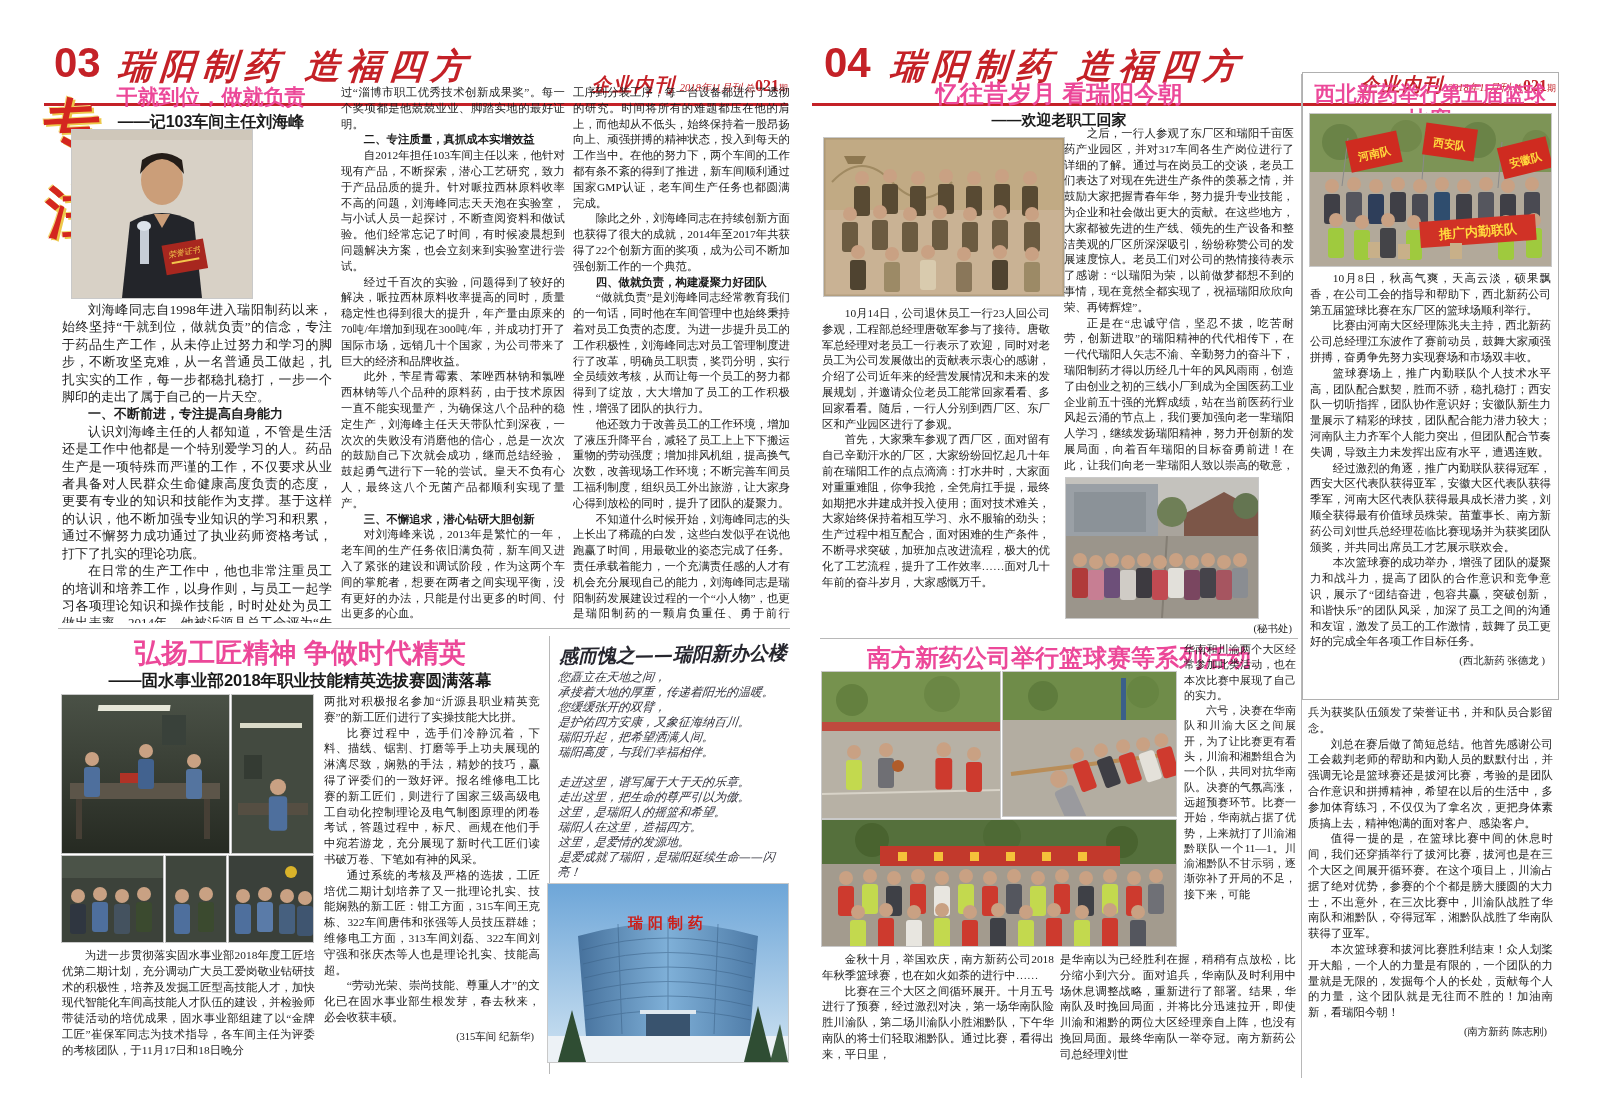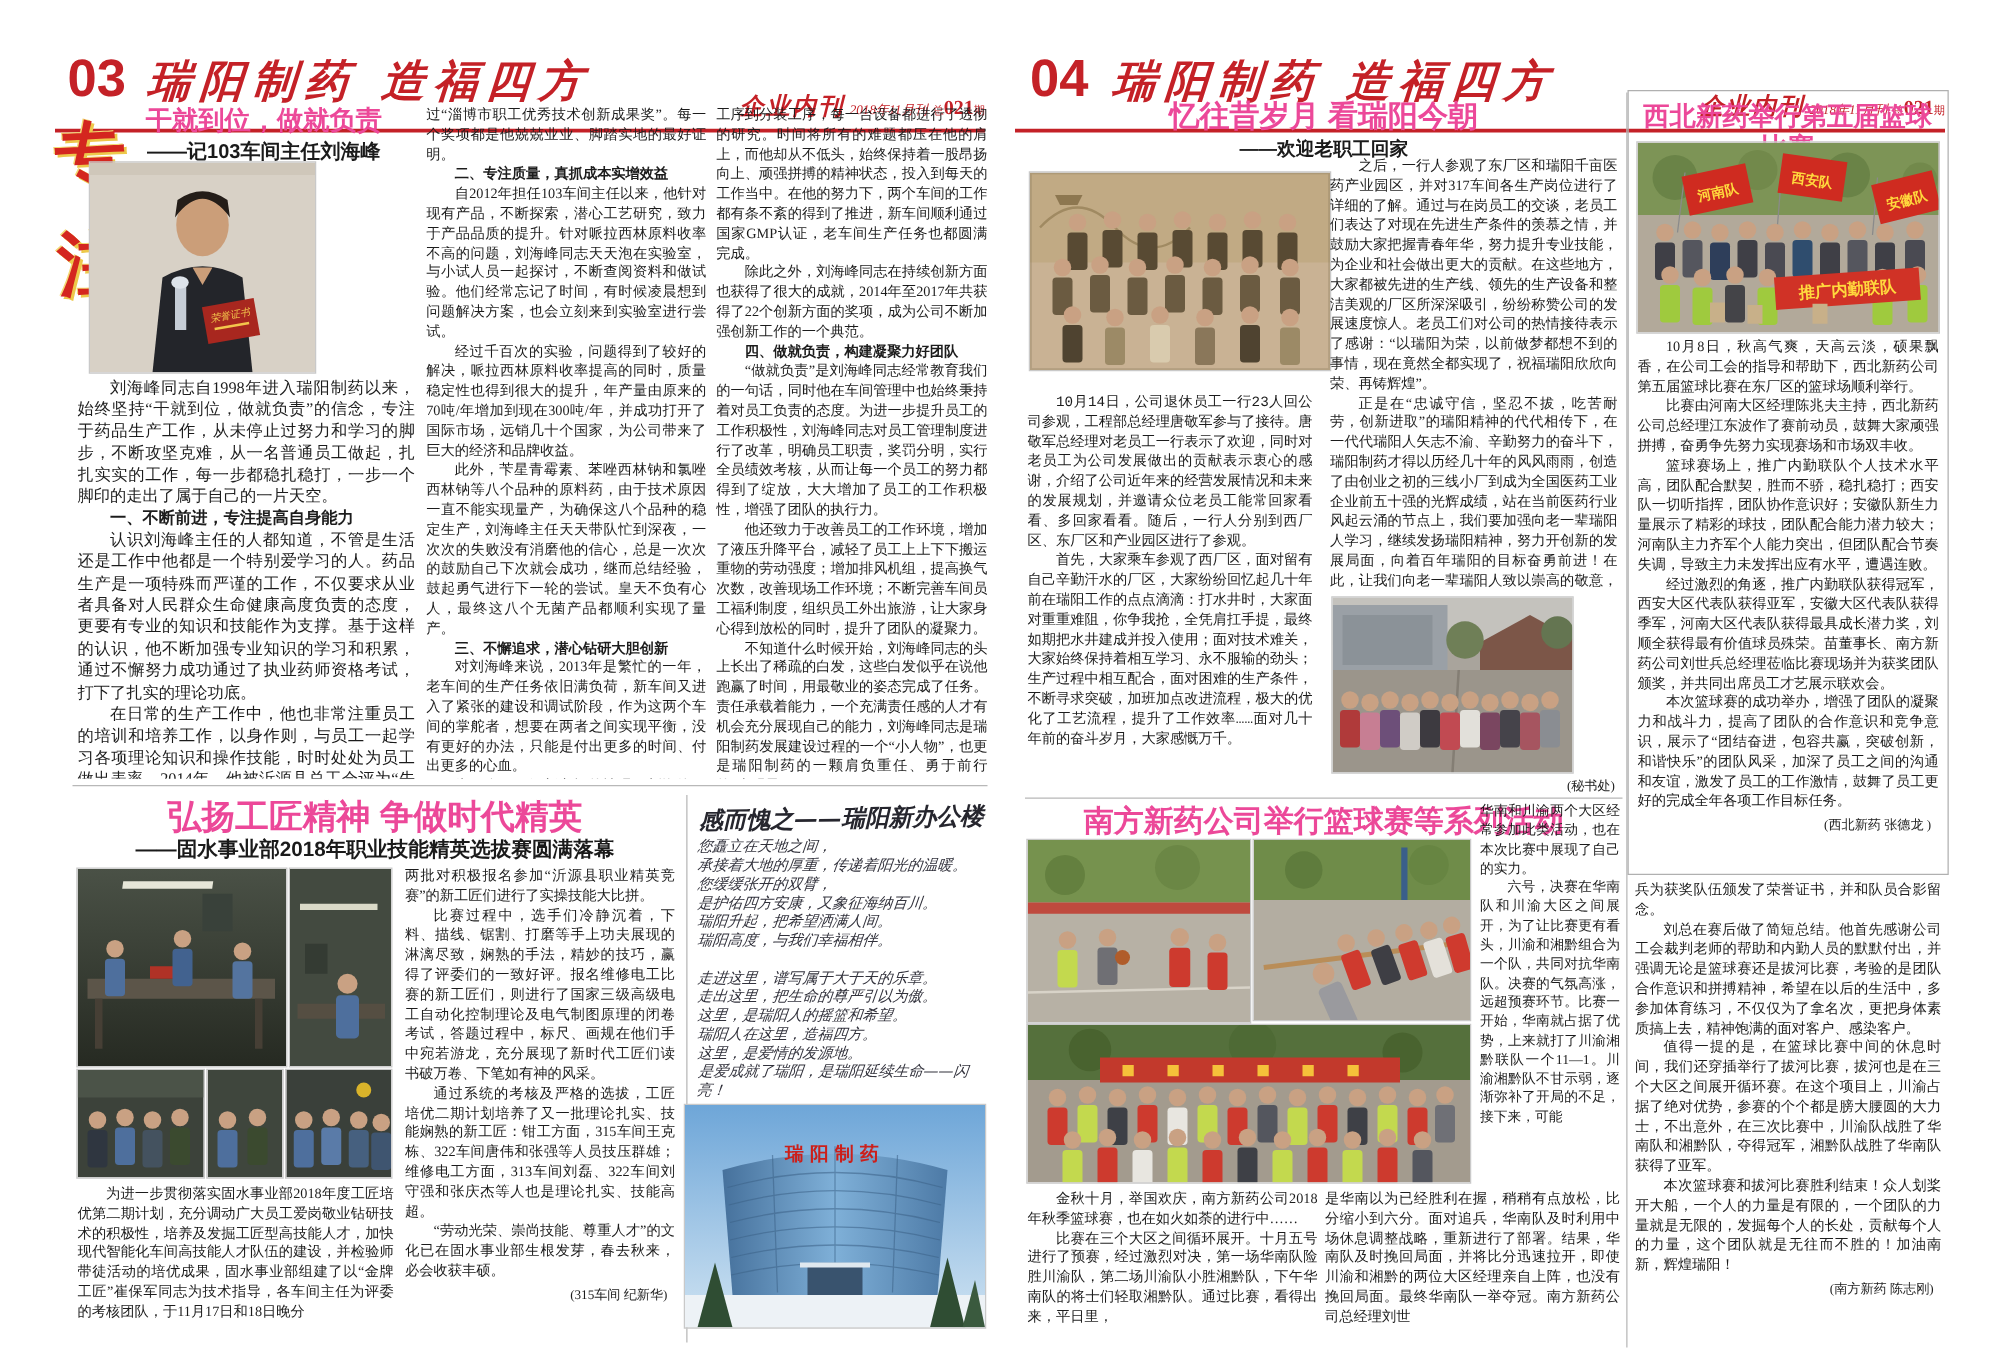--- a/index.html
+++ b/index.html
@@ -282,21 +282,21 @@
             <use href="#pfig" x="68" y="122" fill="#9c8a66"></use>
             <use href="#pfig" x="104" y="120" fill="#d9cbae"></use>
           <use href="#pfig" x="140" y="122" fill="#8a775a"></use>
             <use href="#pfig" x="176" y="120"></use>
             <use href="#pfig" x="208" y="122" fill="#9c8a66"></use>
         </g>
         <rect width="240" height="158" fill="none" stroke="#8a7a5c" stroke-width="3" opacity="0.35"></rect>
       </svg>
     </div>
 
-    <div class="abs col" style="left:22px;top:316px;width:228px;height:314px;font-family:Liberation Mono, monospace;">
+    <div class="abs col" style="left:22px;top:306px;width:228px;height:314px;">
         <div class="para">10月14日，公司退休员工一行23人回公司参观，工程部总经理唐敬军参与了接待。唐敬军总经理对老员工一行表示了欢迎，同时对老员工为公司发展做出的贡献表示衷心的感谢，介绍了公司近年来的经营发展情况和未来的发展规划，并邀请众位老员工能常回家看看、多回家看看。随后，一行人分别到西厂区、东厂区和产业园区进行了参观。</div>
         <div class="para">首先，大家乘车参观了西厂区，面对留有自己辛勤汗水的厂区，大家纷纷回忆起几十年前在瑞阳工作的点点滴滴：打水井时，大家面对重重难阻，你争我抢，全凭肩扛手提，最终如期把水井建成并投入使用；面对技术难关，大家始终保持着相互学习、永不服输的劲头；生产过程中相互配合，面对困难的生产条件，不断寻求突破，加班加点改进流程，极大的优化了工艺流程，提升了工作效率……面对几十年前的奋斗岁月，大家感慨万千。</div>
       </div>
     <div class="abs col" style="left:264px;top:126px;width:230px;height:348px;">
         <div class="para">之后，一行人参观了东厂区和瑞阳千亩医药产业园区，并对317车间各生产岗位进行了详细的了解。通过与在岗员工的交谈，老员工们表达了对现在先进生产条件的羡慕之情，并鼓励大家把握青春年华，努力提升专业技能，为企业和社会做出更大的贡献。在这些地方，大家都被先进的生产线、领先的生产设备和整洁美观的厂区所深深吸引，纷纷称赞公司的发展速度惊人。老员工们对公司的热情接待表示了感谢：“以瑞阳为荣，以前做梦都想不到的事情，现在竟然全都实现了，祝福瑞阳欣欣向荣、再铸辉煌”。</div>
         <div class="para">正是在“忠诚守信，坚忍不拔，吃苦耐劳，创新进取”的瑞阳精神的代代相传下，在一代代瑞阳人矢志不渝、辛勤努力的奋斗下，瑞阳制药才得以历经几十年的风风雨雨，创造了由创业之初的三线小厂到成为全国医药工业企业前五十强的光辉成绩，站在当前医药行业风起云涌的节点上，我们要加强向老一辈瑞阳人学习，继续发扬瑞阳精神，努力开创新的发展局面，向着百年瑞阳的目标奋勇前进！在此，让我们向老一辈瑞阳人致以崇高的敬意，并祝福他们身体健康，家庭幸福！</div>
       </div>
 
     <div class="photo" style="left:266px;top:478px;width:192px;height:140px;">
       <svg width="192" height="140" viewBox="0 0 192 140">
@@ -483,17 +483,17 @@
         <div class="para">比赛由河南大区经理陈兆夫主持，西北新药公司总经理江东波作了赛前动员，鼓舞大家顽强拼搏，奋勇争先努力实现赛场和市场双丰收。</div>
         <div class="para">篮球赛场上，推广内勤联队个人技术水平高，团队配合默契，胜而不骄，稳扎稳打；西安队一切听指挥，团队协作意识好；安徽队新生力量展示了精彩的球技，团队配合能力潜力较大；河南队主力齐军个人能力突出，但团队配合节奏失调，导致主力未发挥出应有水平，遭遇连败。</div>
         <div class="para">经过激烈的角逐，推广内勤联队获得冠军，西安大区代表队获得亚军，安徽大区代表队获得季军，河南大区代表队获得最具成长潜力奖，刘顺全获得最有价值球员殊荣。苗董事长、南方新药公司刘世兵总经理莅临比赛现场并为获奖团队颁奖，并共同出席员工才艺展示联欢会。</div>
         <div class="para">本次篮球赛的成功举办，增强了团队的凝聚力和战斗力，提高了团队的合作意识和竞争意识，展示了“团结奋进，包容共赢，突破创新，和谐快乐”的团队风采，加深了员工之间的沟通和友谊，激发了员工的工作激情，鼓舞了员工更好的完成全年各项工作目标任务。</div>
         <div class="byline">(西北新药 张德龙 )</div>
       </div>
     <div class="abs col" style="left:508px;top:705px;width:245px;height:374px;">
         <div class="para pc">兵为获奖队伍颁发了荣誉证书，并和队员合影留念。</div>
         <div class="para">刘总在赛后做了简短总结。他首先感谢公司工会裁判老师的帮助和内勤人员的默默付出，并强调无论是篮球赛还是拔河比赛，考验的是团队合作意识和拼搏精神，希望在以后的生活中，多参加体育练习，不仅仅为了拿名次，更把身体素质搞上去，精神饱满的面对客户、感染客户。</div>
         <div class="para">值得一提的是，在篮球比赛中间的休息时间，我们还穿插举行了拔河比赛，拔河也是在三个大区之间展开循环赛。在这个项目上，川渝占据了绝对优势，参赛的个个都是膀大腰圆的大力士，不出意外，在三次比赛中，川渝队战胜了华南队和湘黔队，夺得冠军，湘黔队战胜了华南队获得了亚军。</div>
-        <div class="para">本次篮球赛和拔河比赛胜利结束！众人划桨开大船，一个人的力量是有限的，一个团队的力量就是无限的，发掘每个人的长处，贡献每个人的力量，这个团队就是无往而不胜的！加油南新，辉煌瑞阳！</div>
+        <div class="para">本次篮球赛和拔河比赛胜利结束！众人划桨开大船，一个人的力量是有限的，一个团队的力量就是无限的，发掘每个人的长处，贡献每个人的力量，这个团队就是无往而不胜的！加油南新，看瑞阳今朝！</div>
         <div class="byline">(南方新药 陈志刚)</div>
       </div>
   </div>
 </div>
 
 </body></html>

